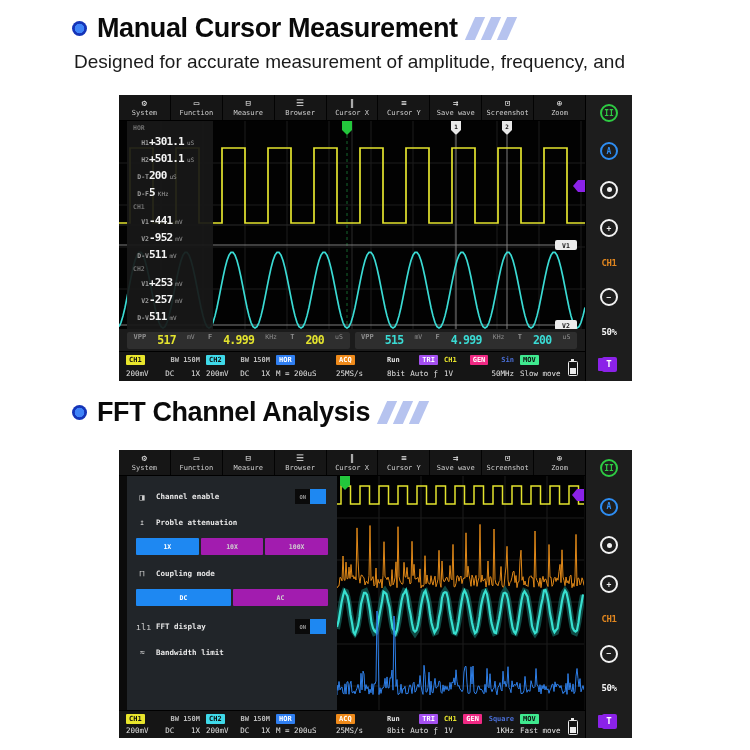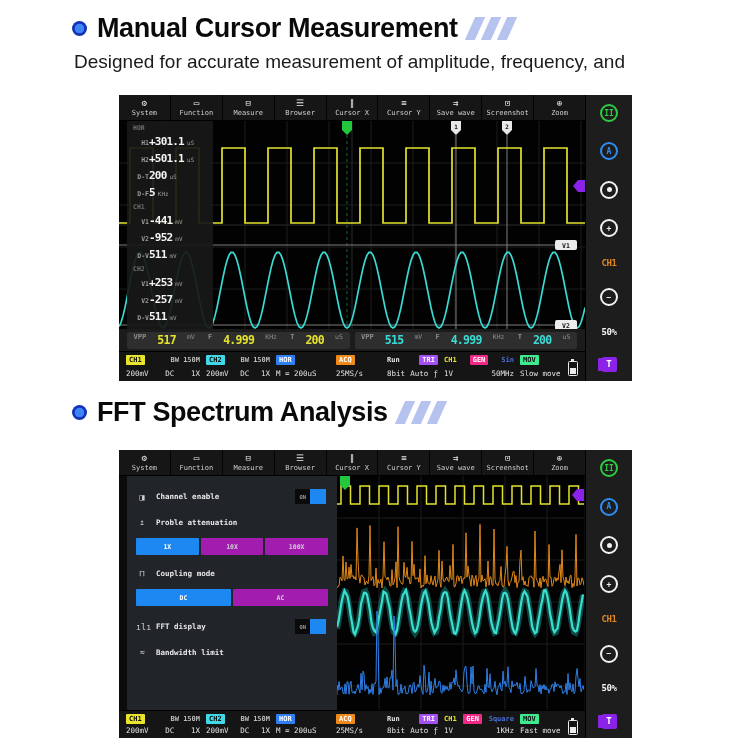--- a/index.html
+++ b/index.html
@@ -346,21 +346,21 @@
         <div class="sc" style="border-color: rgb(242, 242, 242); color: rgb(242, 242, 242);">+</div>
         <div class="stext" style="color: rgb(224, 134, 31);">CH1</div>
         <div class="sc" style="border-color: rgb(242, 242, 242); color: rgb(242, 242, 242);">−</div>
         <div class="stext" style="color: rgb(244, 244, 244);">50%</div>
         <div class="stag" style="background: rgb(139, 34, 232); border-right-color: rgb(139, 34, 232); box-shadow: rgb(139, 34, 232) -5px 0px 0px -1px;">T</div>
       </div>
   </div>
 
   <div class="f-head" style="top:397px">
     <span class="bullet"></span>
-    <h1>FFT Spectrum Analysis</h1>
+    <h1>FFT Channel Analysis</h1>
     <span class="slashes">
         <i></i>
         <i></i>
         <i></i>
       </span>
   </div>
 
   <div class="scope" id="scope2">
     <div class="menubar">
         <div class="mi">

